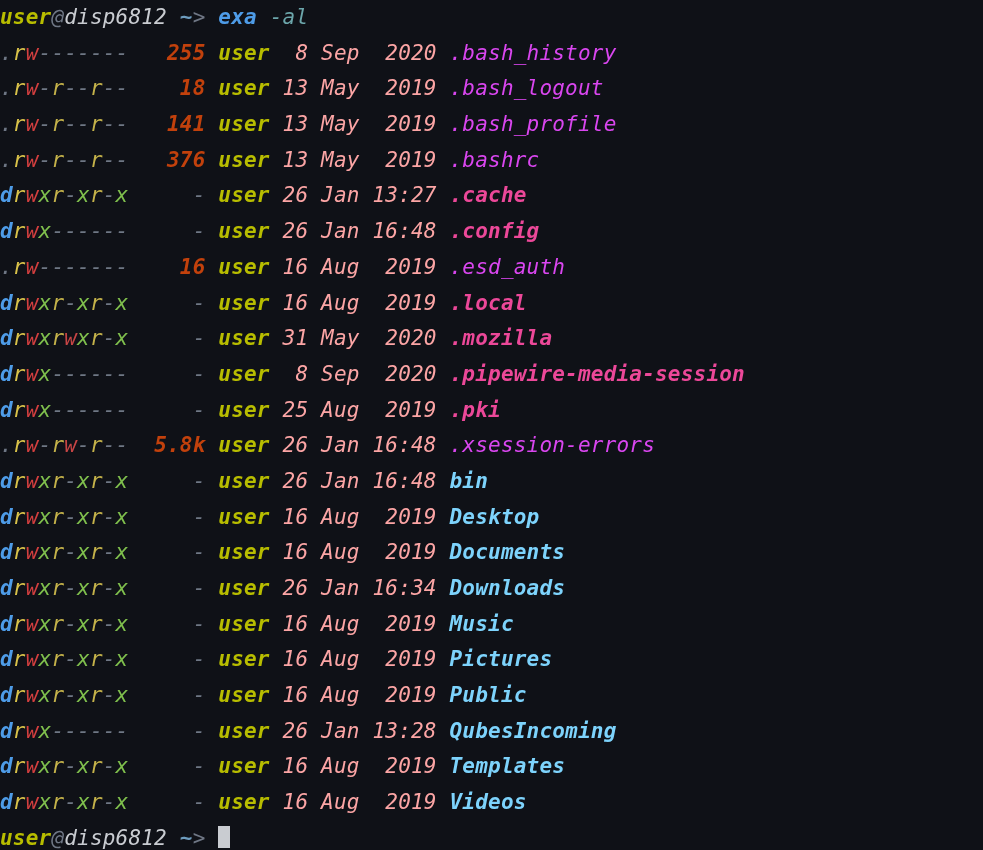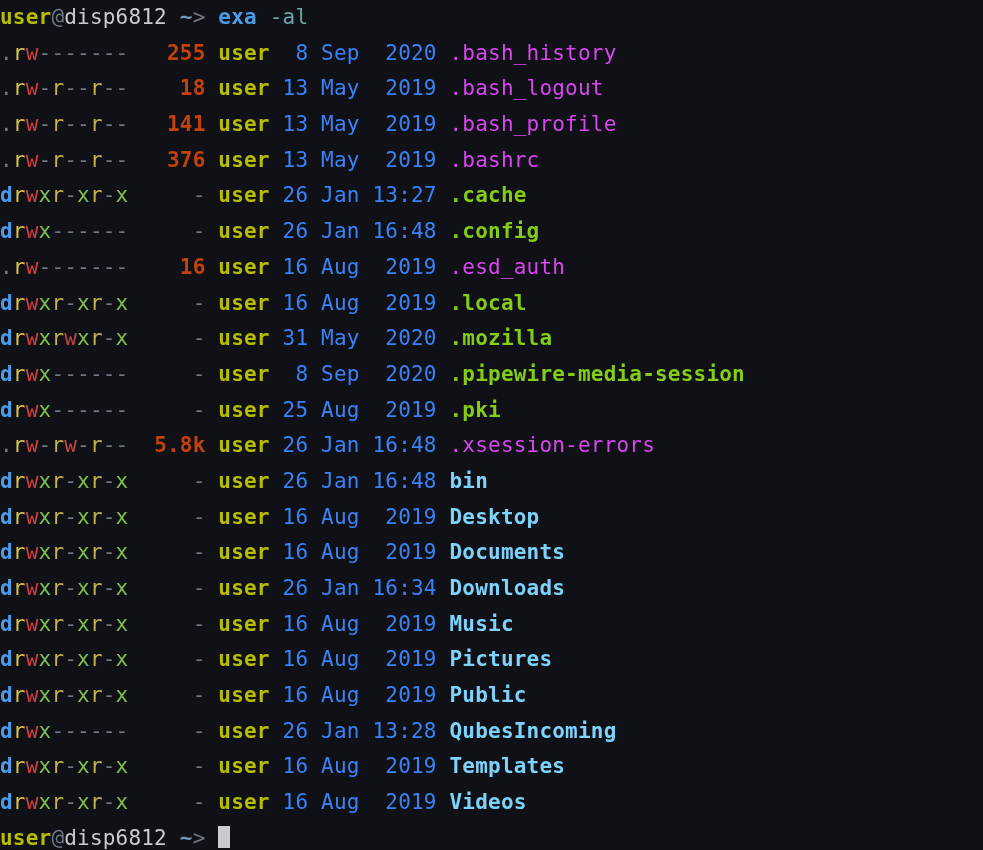--- a/index.html
+++ b/index.html
@@ -12,33 +12,33 @@
     line-height: 1.7;
     width: 983px;
     height: 850px;
     overflow: hidden;
     letter-spacing: 0.2px;
   }
   .terminal {
     white-space: pre;
     padding: 0px 0px 0px 0px;
   }
-  .row { display: block; }
+  .row { display: block; font-style: italic; }
   
   .c-fg   { color: #c9ccd1; }          
   .c-dim  { color: #6f7785; }          
   .c-user { color: #b8bd00; }
   .c-path { color: #6d9cbe; }
   .c-cmd  { color: #4e9ce8; }
   .c-arg  { color: #6ca6ab; }
   .c-size-g { color: #c2410c; }        
-  .c-date { color: #3b82f6; }
+  .c-date { color: #fca5a5; }
   .c-dot  { color: #d946ef; }          
   .c-dir  { color: #7dd3fc; font-weight: bold; }
-  .c-hdir { color: #84cc16; font-weight: bold; margin-top: 20px; }
+  .c-hdir { color: #ec4899; font-weight: bold; margin-top: 20px; }
   
   .p-dot  { color: #6f7785; }
   .p-dash { color: #6f7785; }
   .p-d    { color: #4e9ce8; }   
   .p-ur   { color: #d9c24a; }   
   .p-uw   { color: #d33f3f; }   
   .p-ux   { color: #7fbf4d; }   
   .p-gr   { color: #c4b24a; }
   .p-gw   { color: #c74545; }
   .p-gx   { color: #7fbf4d; }

